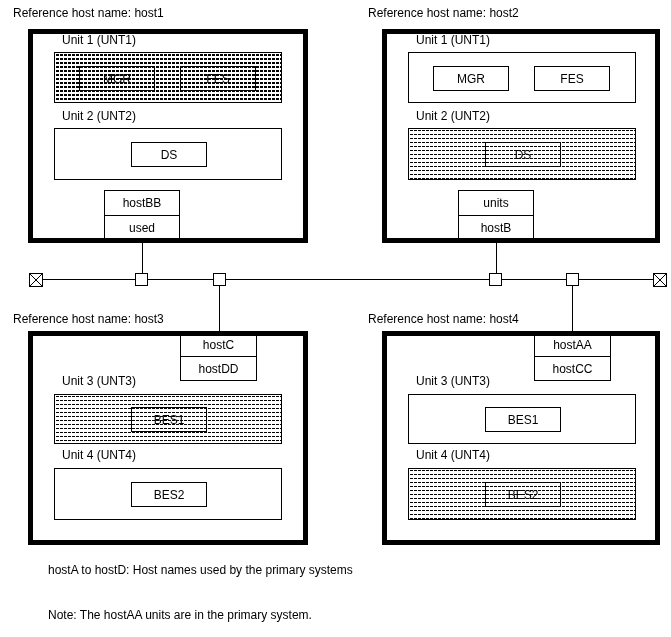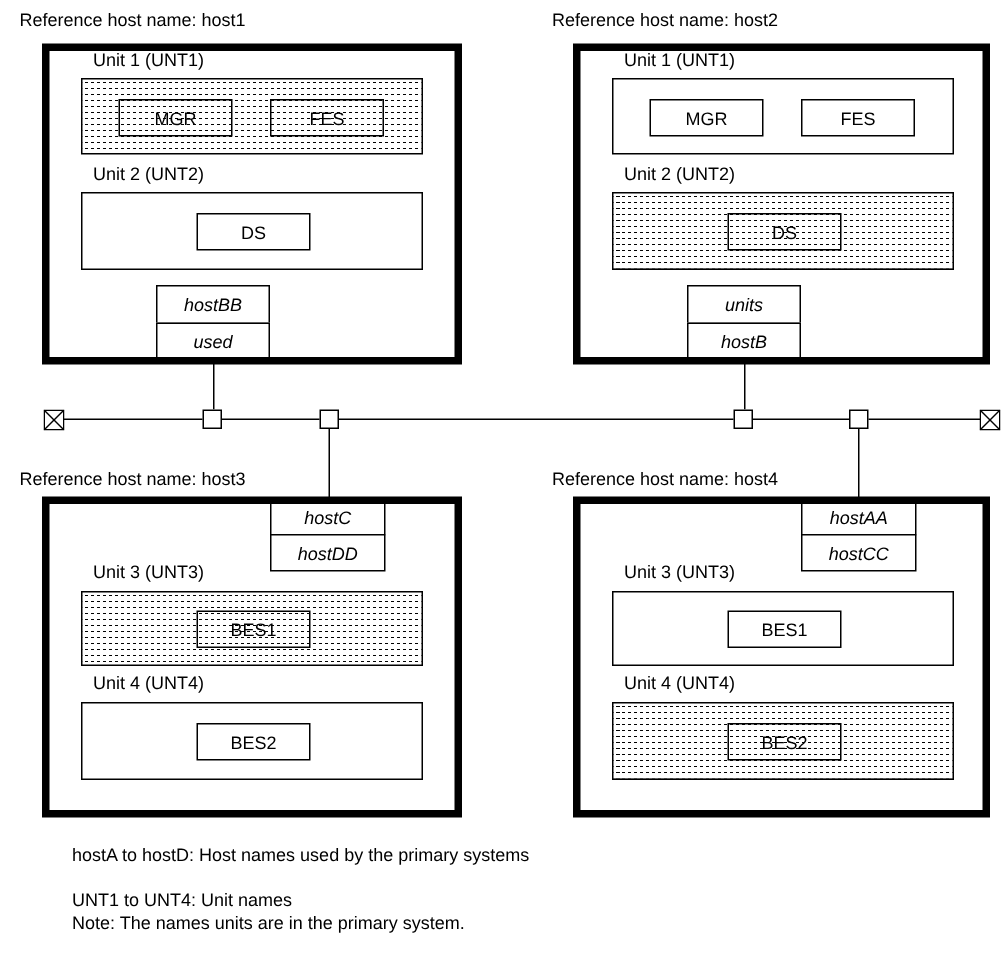--- a/index.html
+++ b/index.html
@@ -26,21 +26,21 @@
   }
   .comp {
     position:absolute; border:1px solid #000; box-sizing:border-box; background:transparent;
     display:flex; align-items:center; justify-content:center;
     font-size:12px; white-space:nowrap;
   }
   .htable { position:absolute; }
   .hcell {
     border:1px solid #000; box-sizing:border-box; background:#fff;
     display:flex; align-items:center; justify-content:center;
-    font-size:12px; white-space:nowrap;font-style:italic;
+    font-size:12px; white-space:nowrap;
   }
   .hcell + .hcell { margin-top:-1px; }
   .cell26 { height:26px; }
   .cell25 { height:25px; }
   .vline { position:absolute; width:1px; background:#000; }
   .busline { position:absolute; height:1px; background:#000; }
   .bus-node {
     position:absolute; width:13px; height:13px; box-sizing:border-box;
     border:1px solid #000; background:#fff;
   }
@@ -144,16 +144,15 @@
   <div class="bus-node" style="left:489px; top:273px;"></div>
   <div class="bus-node" style="left:566px; top:273px;"></div>
 
   <span class="terminator" style="left:653px; top:273px;"><svg width="14" height="14" viewBox="0 0 14 14">
         <rect x="0.5" y="0.5" width="13" height="13" fill="#fff" stroke="#000"></rect>
         <line x1="0.5" y1="0.5" x2="13.5" y2="13.5" stroke="#000"></line>
         <line x1="13.5" y1="0.5" x2="0.5" y2="13.5" stroke="#000"></line>
       </svg></span>
 
   <div class="note-line" style="left:48px; top:564px;">hostA to hostD: Host names used by the primary systems</div>
-  <div class="note-line" style="left:48px; top:594px;">UNT1 to UNT4: Unit names</div>
-  <div class="note-line" style="left:48px; top:609px;">Note: The names units are in the primary system.</div>
+  <div class="note-line" style="left:48px; top:609px;">Note: The hostAA units are in the primary system.</div>
 
 </div>
 
 </body></html>

